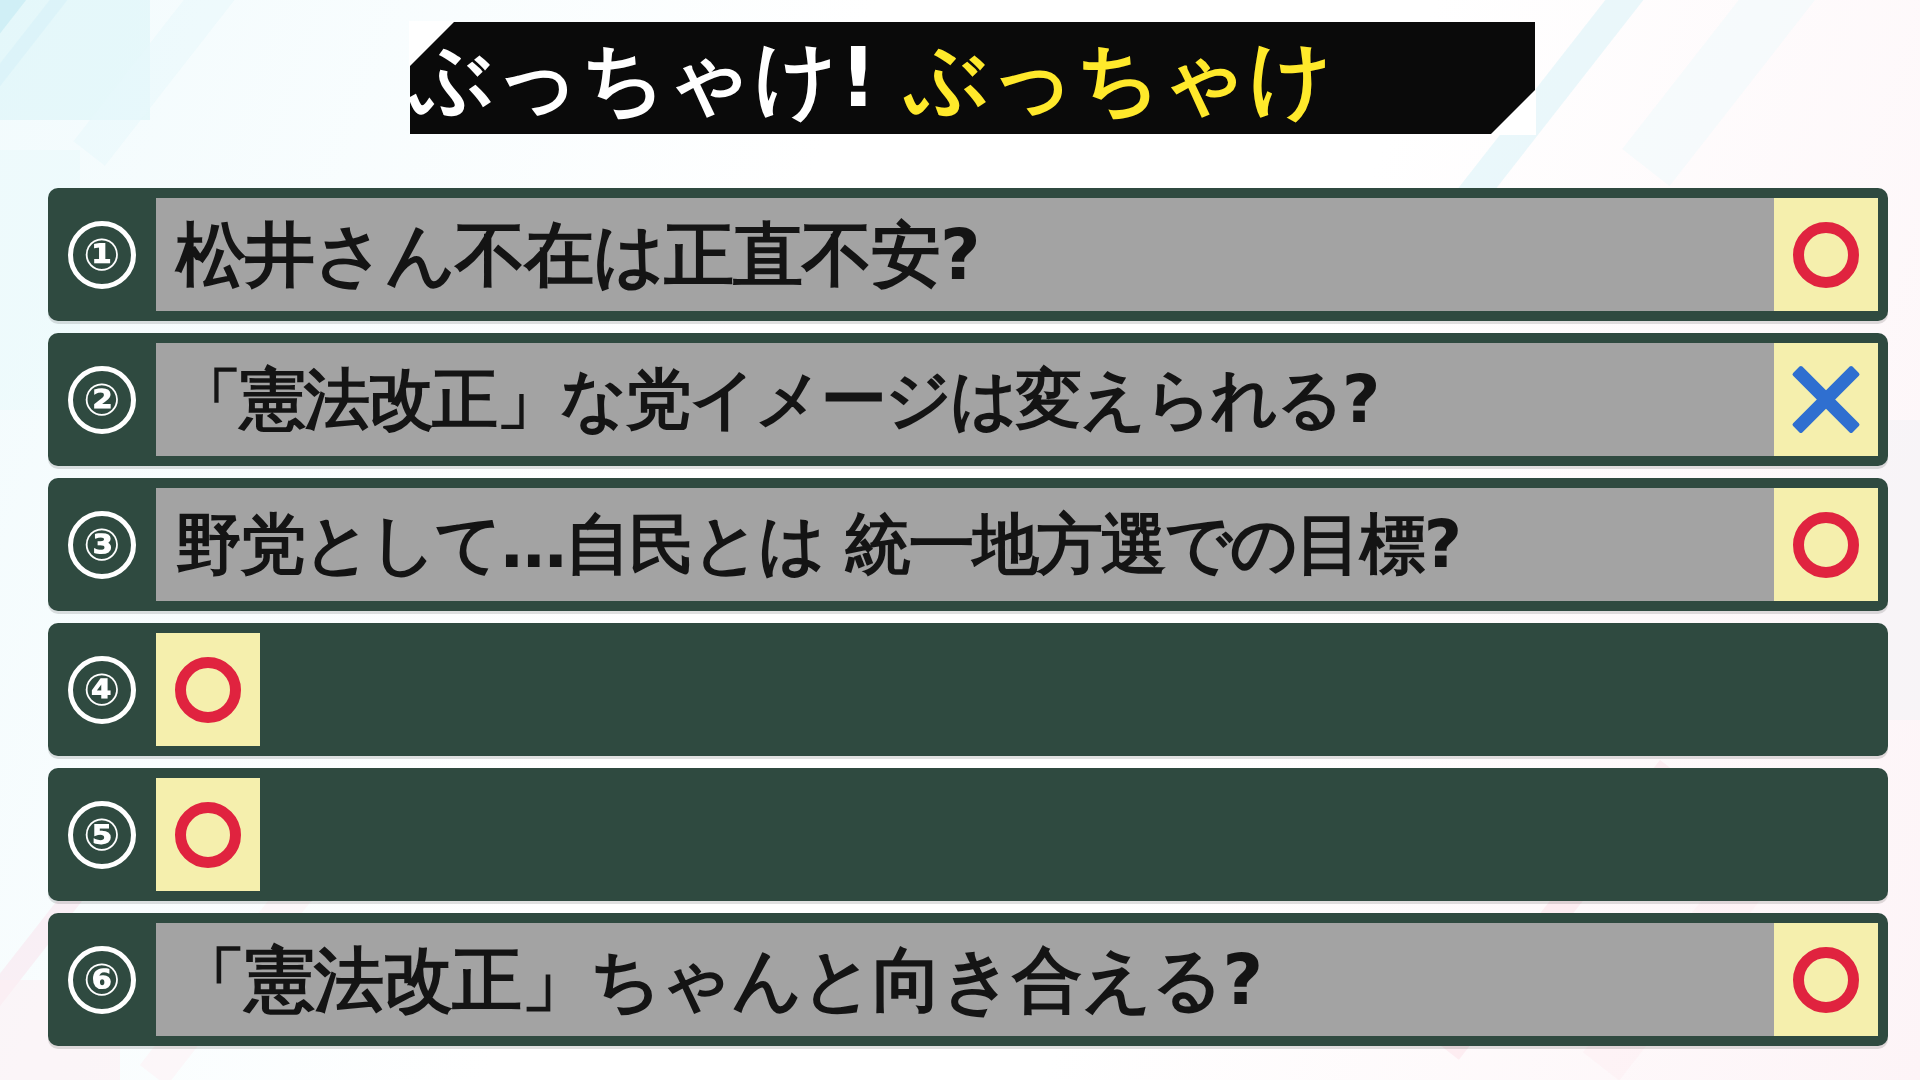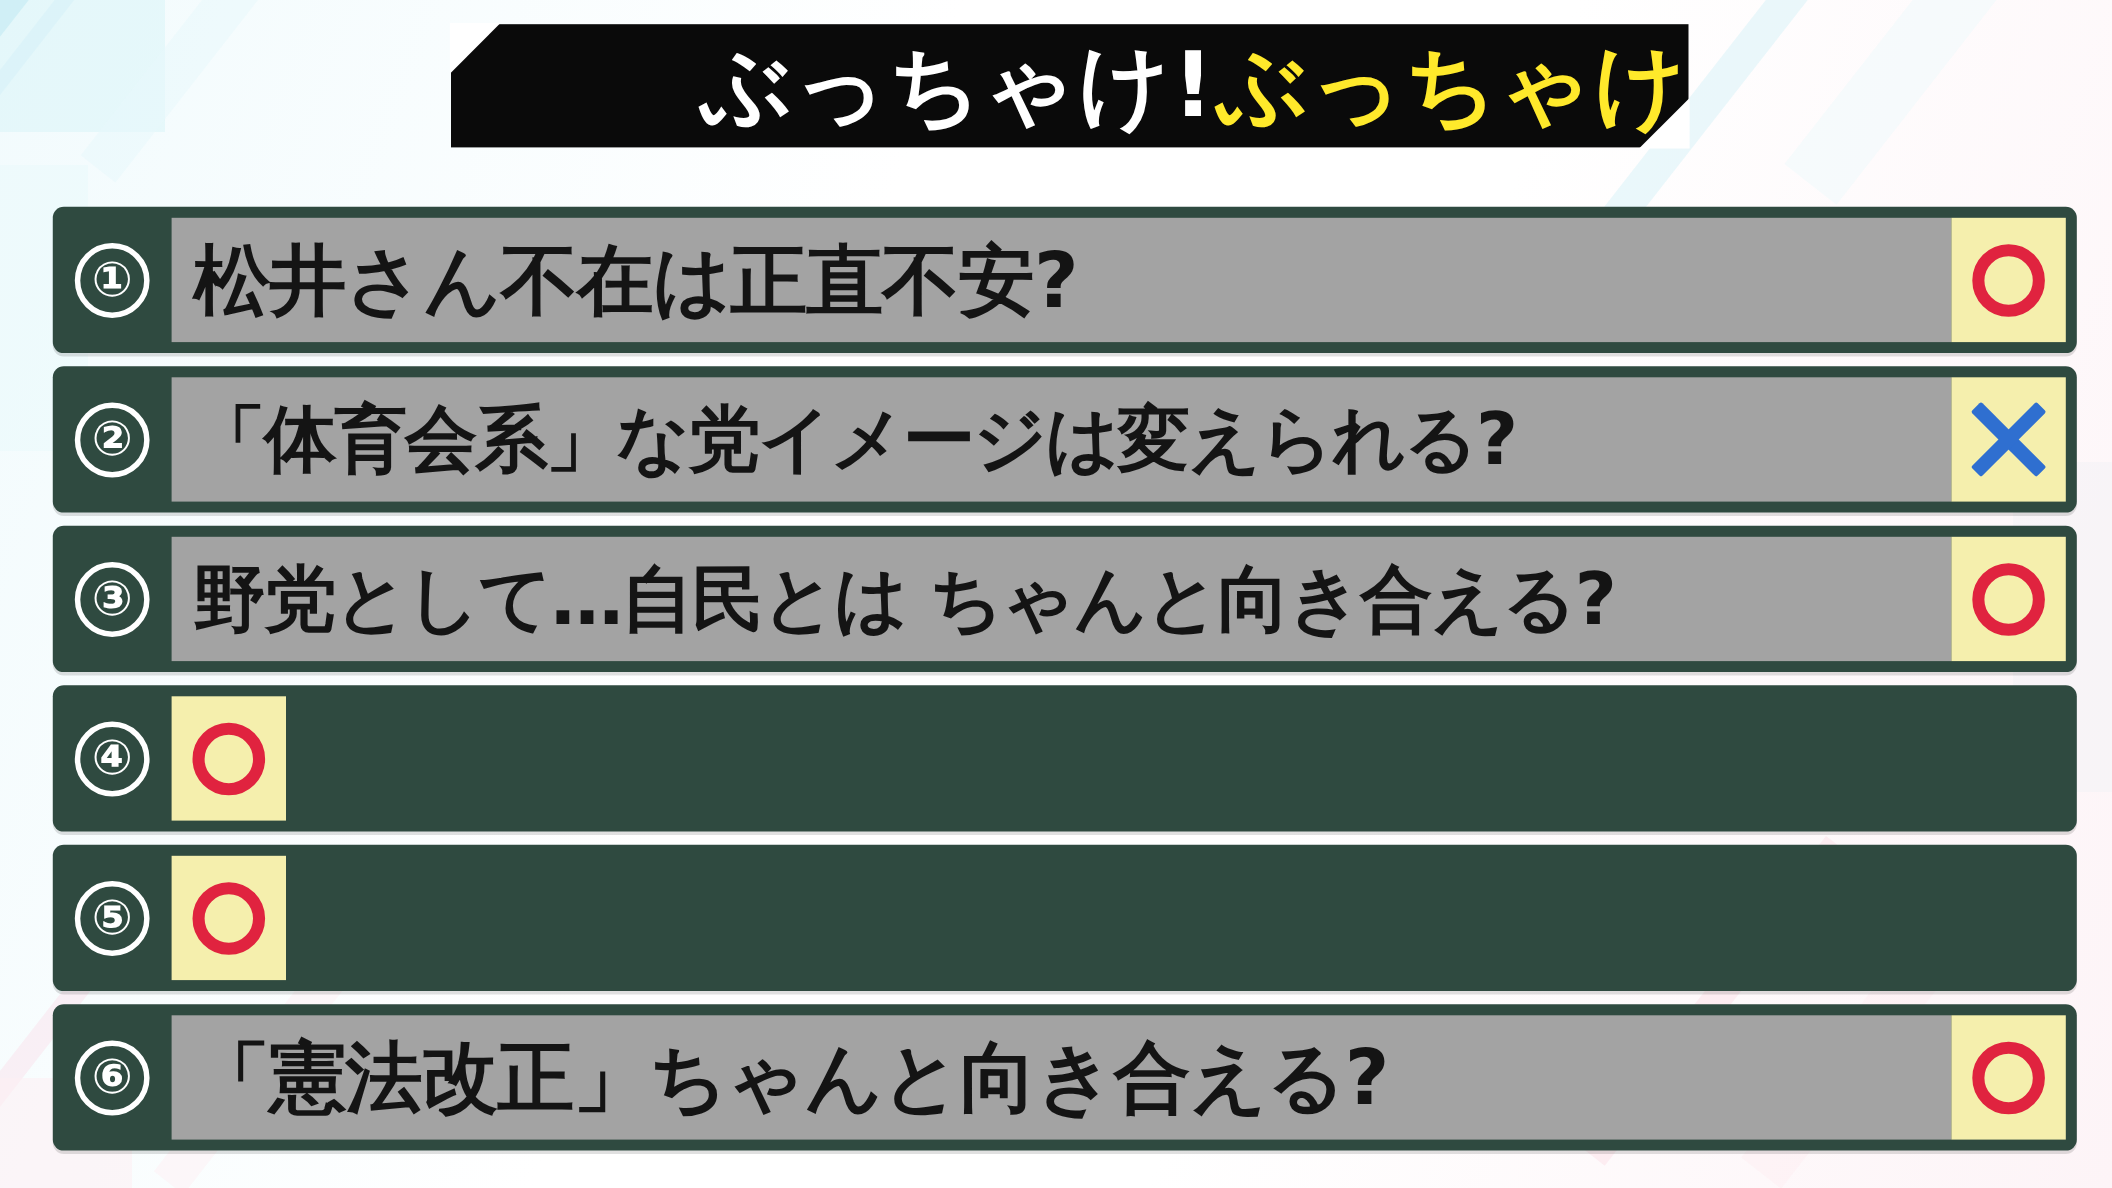--- a/index.html
+++ b/index.html
@@ -66,21 +66,22 @@
     width: 0;
     height: 0;
     border-right: 46px solid #ffffff;
     border-top: 46px solid transparent;
   }
   .title-text {
     position: absolute;
     inset: 0;
     display: flex;
     align-items: center;
-    justify-content: flex-end;
+    justify-content: flex-start;
+    gap: 26px;
     letter-spacing: 2px;
   }
   .title-main {
     color: #ffffff;
     font-size: 82px;
     font-weight: bold;
     line-height: 1;
   }
   .title-accent {
     color: #ffe92b;
@@ -226,36 +227,36 @@
       <div class="ans-cell">
         <div class="mark-maru"></div>
       </div>
     </div>
 
     <div class="row">
       <div class="num-cell">
         <div class="num-badge">②</div>
       </div>
       <div class="q-cell">
-        <div class="q-text tight">「体育会系」な党イメージは変えられる?</div>
+        <div class="q-text tight">「憲法改正」な党イメージは変えられる?</div>
       </div>
       <div class="ans-cell">
         <div class="mark-batsu">
           <span class="a"></span>
             <span class="b"></span>
         </div>
       </div>
     </div>
 
     <div class="row">
       <div class="num-cell">
         <div class="num-badge">③</div>
       </div>
       <div class="q-cell">
-        <div class="q-text tight">野党として…自民とは ちゃんと向き合える?</div>
+        <div class="q-text tight">野党として…自民とは 統一地方選での目標?</div>
       </div>
       <div class="ans-cell">
         <div class="mark-maru"></div>
       </div>
     </div>
 
     <div class="row">
       <div class="num-cell">
         <div class="num-badge">④</div>
       </div>

